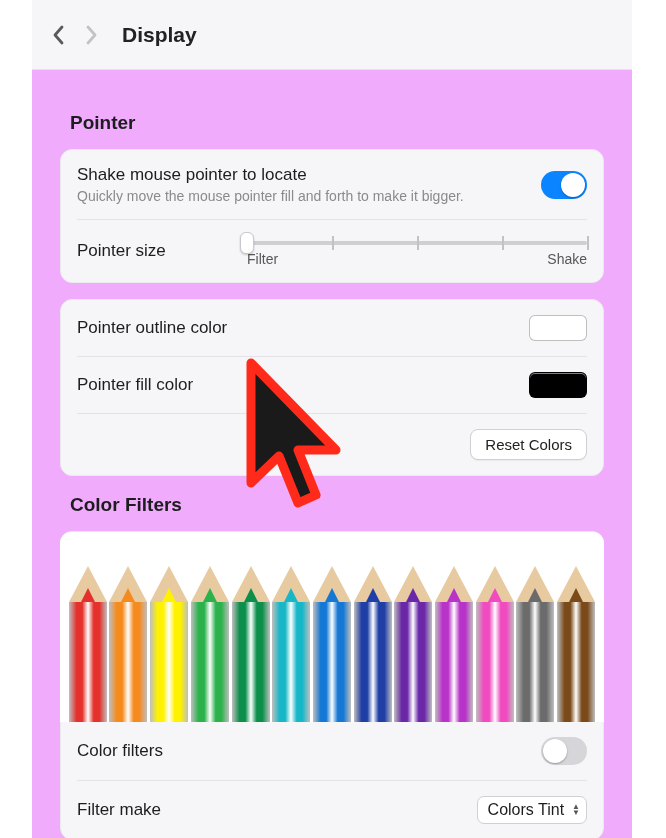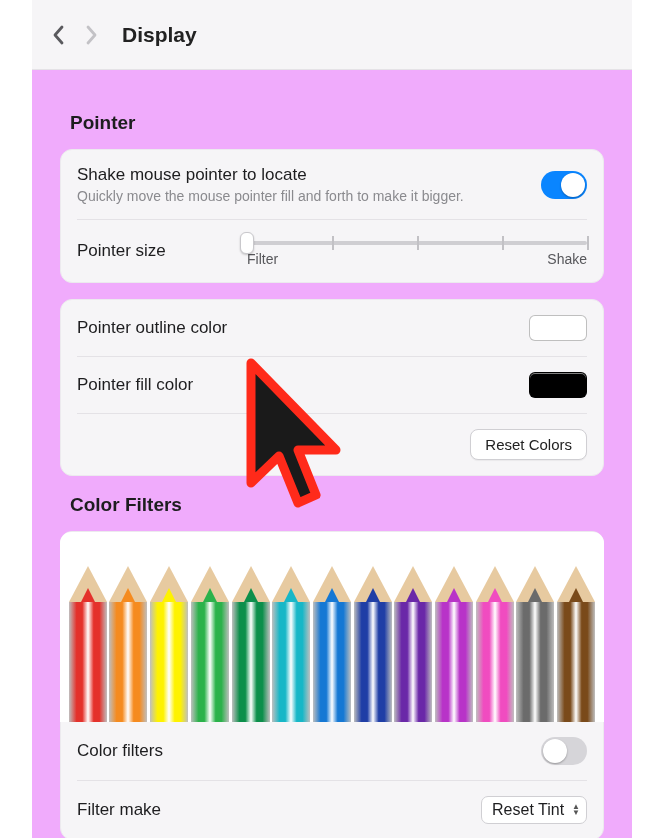--- a/index.html
+++ b/index.html
@@ -309,21 +309,21 @@
             </div>
           </div>
       </div>
       <div class="row">
         <div class="row-title">Color filters</div>
         <div class="toggle off"></div>
       </div>
       <div class="row">
         <div class="row-title">Filter make</div>
         <div class="popup">
-          <span>Reset Tint</span>
+          <span>Colors Tint</span>
           <span class="chev">▲<br>▼</span>
         </div>
       </div>
     </div>
 
   </div>
 
   <div class="big-cursor">
     <svg width="110" height="160" viewBox="0 0 110 160">
       <path d="M15 5 L15 125 L43 98 L62 145 L80 137 L62 92 L100 92 Z" fill="#1a1a1a" stroke="#ff2a1a" stroke-width="9" stroke-linejoin="round"></path>

